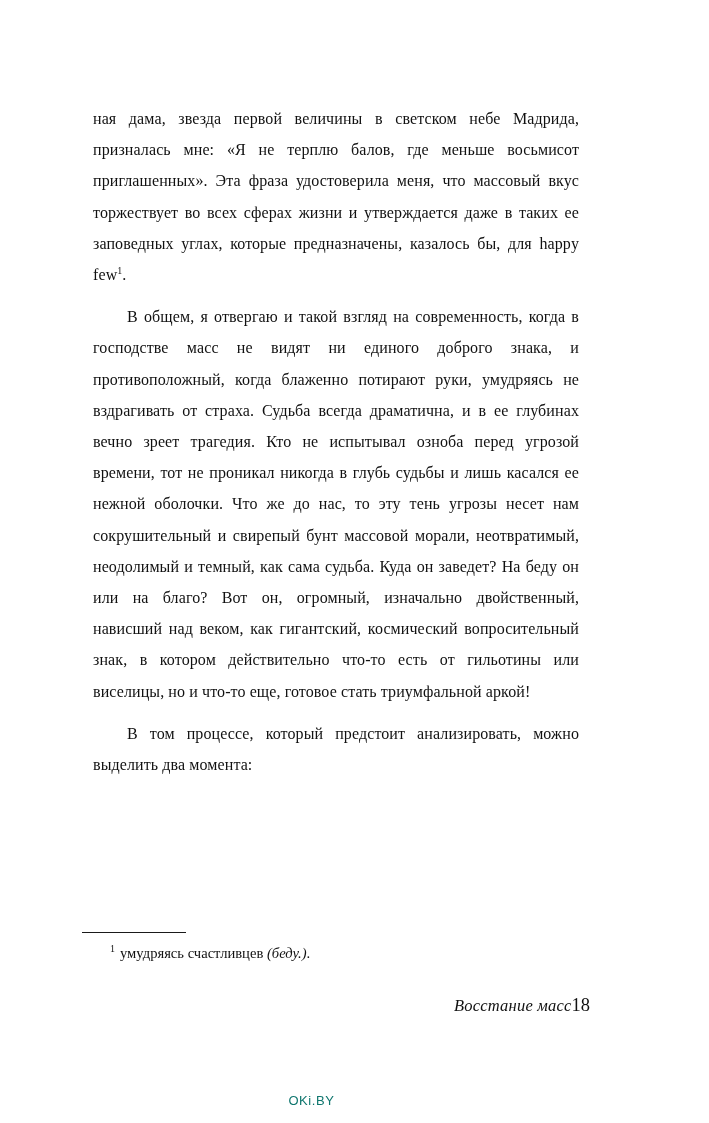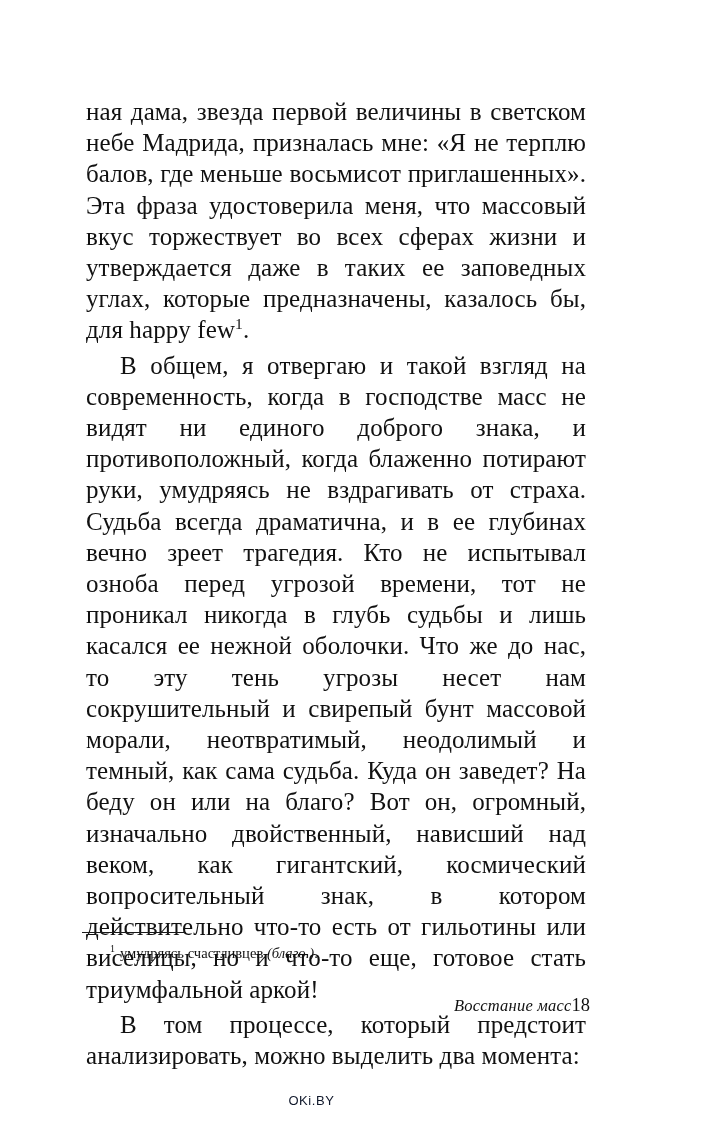--- a/index.html
+++ b/index.html
@@ -23,22 +23,22 @@
     height: 1123px;
     background: #ffffff;
   }
   .text-block {
     position: absolute;
     left: 82px;
     top: 92px;
     width: 508px;
   }
   .para {
-    margin: 4px;
-    font-size: 25px;
+    margin: 11px;
+    font-size: 16px;
     line-height: 31.2px;
     text-align: justify;
     text-justify: inter-word;
     letter-spacing: 0.1px;
     hyphens: manual;
   }
   .para.indent {
     text-indent: 34px;
   }
   .para + .para {
@@ -95,38 +95,38 @@
     font-size: 18.5px;
   }
   .watermark {
     position: absolute;
     left: 0;
     top: 1093px;
     width: 623px;
     text-align: center;
     font-family: "Liberation Sans", sans-serif;
     font-size: 13px;
-    color: #0f172a;
+    color: #0f766e;
     letter-spacing: 0.6px;
   }
 </style>
 </head>
 <body>
 
 <div class="page">
 
   <div class="text-block">
     <p class="para"><span>ная дама, звезда первой величины в светском небе Мадрида, призналась мне: «Я не терплю балов, где меньше восьмисот приглашенных». Эта фраза удостоверила меня, что массовый вкус торжествует во всех сферах жизни и утверждается даже в таких ее заповедных углах, которые предназначены, казалось бы, для happy few</span><sup>1</sup><span>.</span></p>
     <p class="para indent"><span>В общем, я отвергаю и такой взгляд на современность, когда в господстве масс не видят ни единого доброго знака, и противоположный, когда блаженно потирают руки, умудряясь не вздрагивать от страха. Судьба всегда драматична, и в ее глубинах вечно зреет трагедия. Кто не испытывал озноба перед угрозой времени, тот не проникал никогда в глубь судьбы и лишь касался ее нежной оболочки. Что же до нас, то эту тень угрозы несет нам сокрушительный и свирепый бунт массовой морали, неотвратимый, неодолимый и темный, как сама судьба. Куда он заведет? На беду он или на благо? Вот он, огромный, изначально двойственный, нависший над веком, как гигантский, космический вопросительный знак, в котором действительно что-то есть от гильотины или виселицы, но и что-то еще, готовое стать триумфальной аркой!</span></p>
     <p class="para indent"><span>В том процессе, который предстоит анализировать, можно выделить два момента:</span></p>
   </div>
 
   <div class="footnote-area">
     <div class="footnote-rule"></div>
-    <p class="footnote"><span class="fn-marker">1</span><span>умудряясь счастливцев</span> <span class="fn-italic">(благо.)</span><span>.</span></p>
+    <p class="footnote"><span class="fn-marker">1</span><span>умудряясь счастливцев</span> <span class="fn-italic">(беду.)</span><span>.</span></p>
   </div>
 
   <div class="running-foot">
     <span class="running-title">Восстание масс</span>
     <span class="page-number">18</span>
   </div>
 
   <div class="watermark">OKi.BY</div>
 
 </div>

